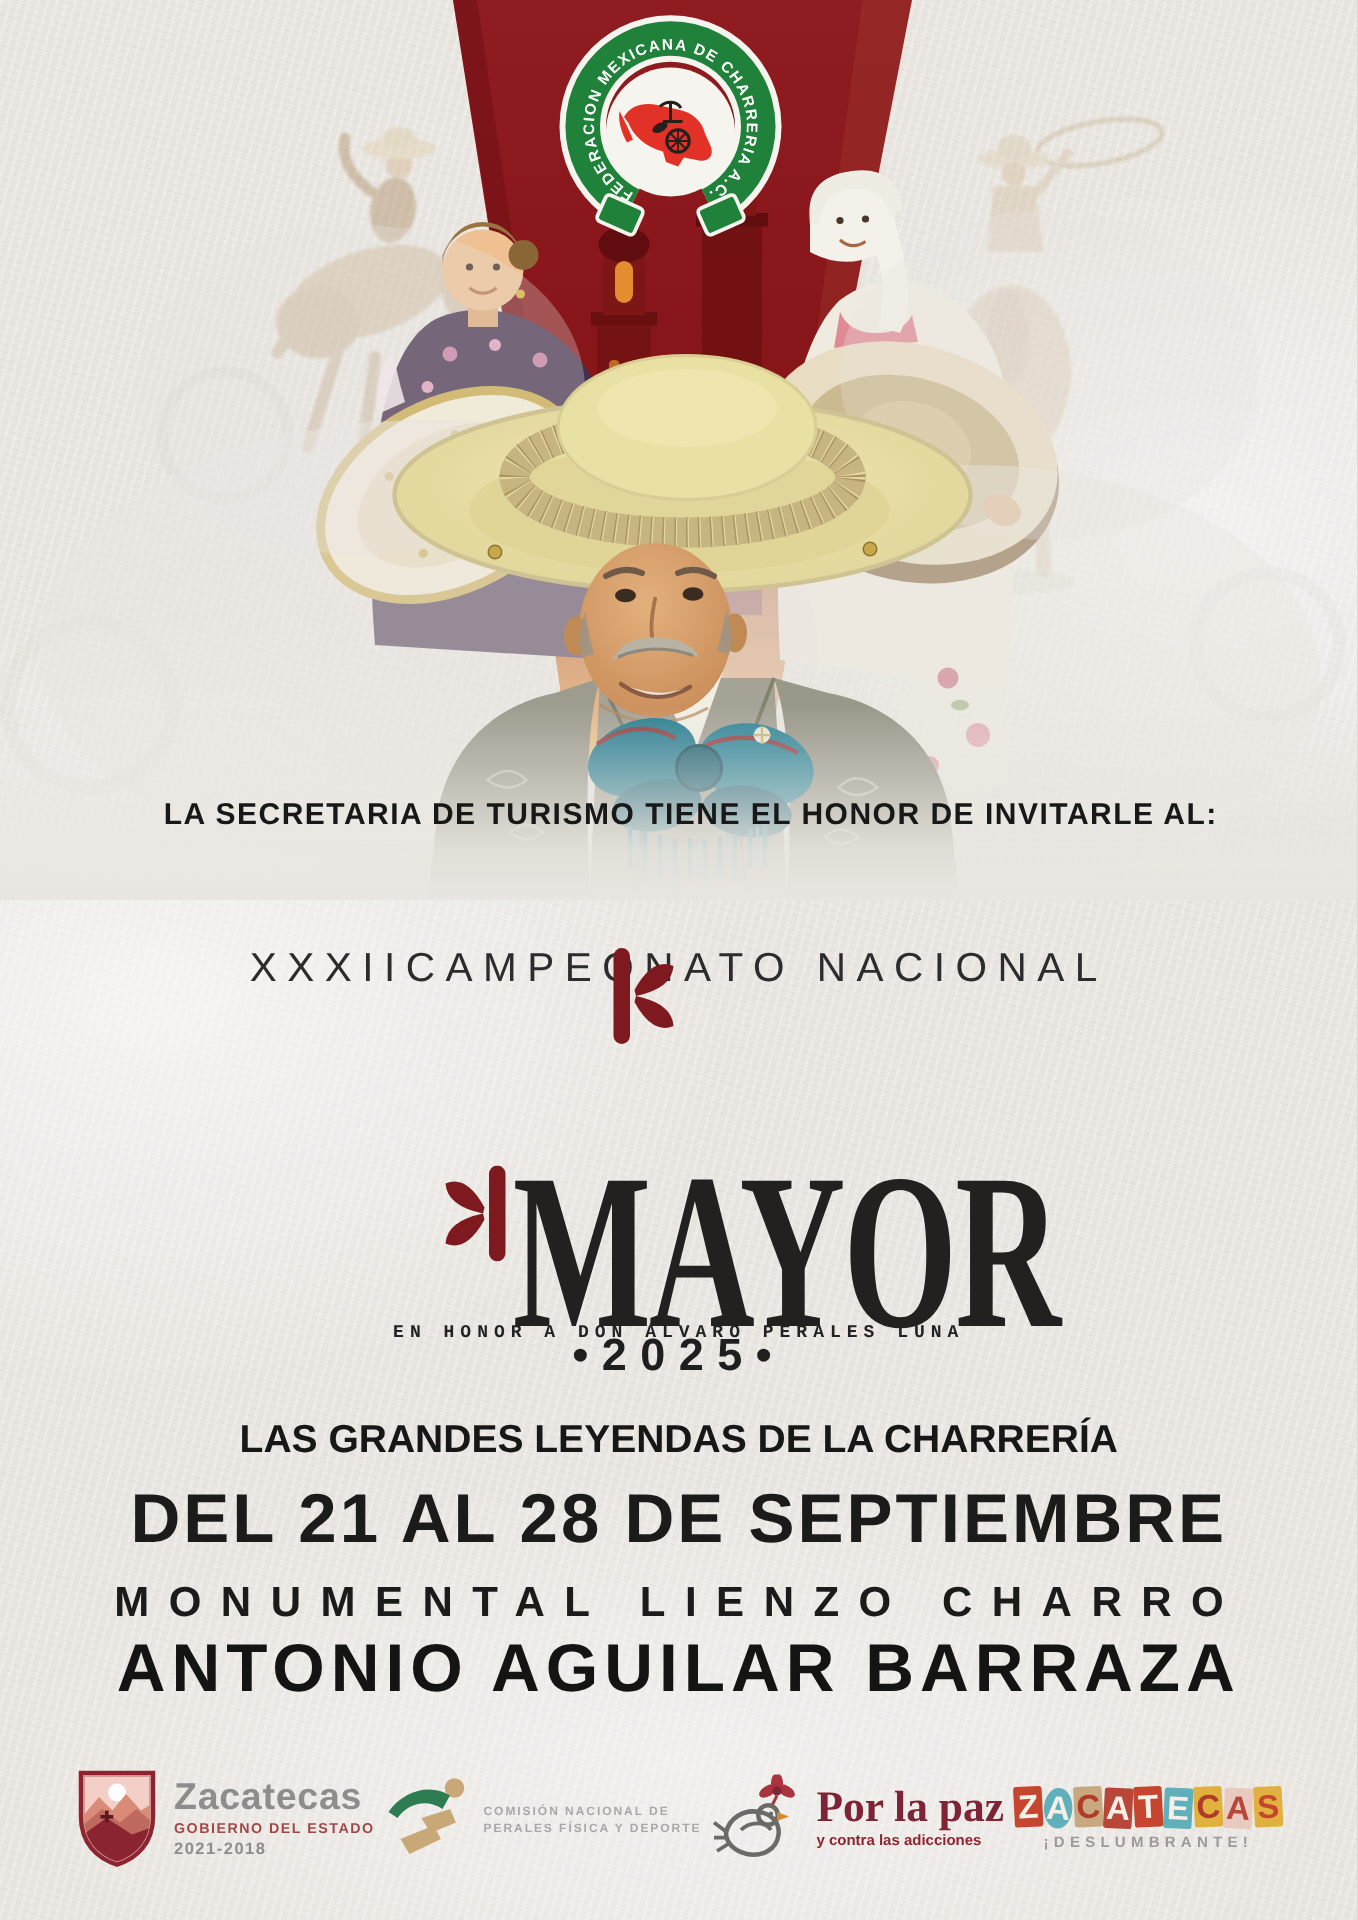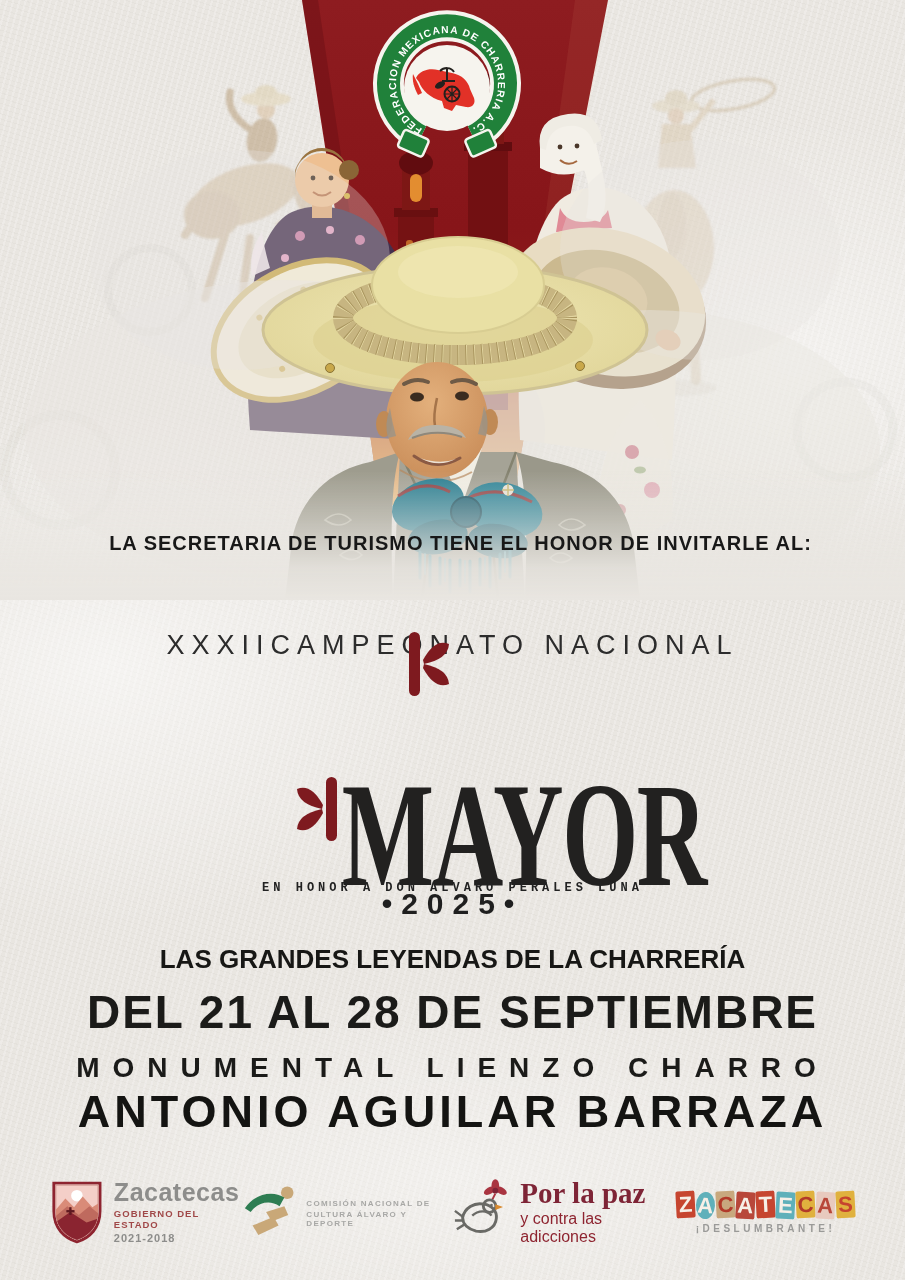--- a/index.html
+++ b/index.html
@@ -42,21 +42,21 @@
     padding:0 50px;display:flex;justify-content:space-between;align-items:center;z-index:5;
   }
   .logo-group{display:flex;gap:10px;}
   .lg-col{display:flex;flex-direction:column;justify-content:center;}
   .zac-name{font-size:25px;font-weight:bold;color:#8d8d8b;letter-spacing:.5px;line-height:1;}
   .zac-sub1{font-size:9.5px;font-weight:bold;color:#a04848;letter-spacing:1px;margin-top:3px;}
   .zac-sub2{font-size:11px;font-weight:bold;color:#8d8d8b;letter-spacing:1px;margin-top:2px;}
   .conade-name{font-family:"Liberation Serif",serif;font-size:31px;font-weight:bold;color:#8c8c8a;letter-spacing:5px;line-height:1;}
   .conade-sub{font-size:8px;font-weight:bold;color:#a8a8a6;letter-spacing:1.3px;margin-top:2px;}
   .paz-name{font-family:"Liberation Serif",serif;font-size:29px;font-weight:bold;color:#7e2436;line-height:1;}
-  .paz-sub{font-size:16px;font-weight:normal;color:#8e2430;margin-top:2px;}
+  .paz-sub{font-size:10px;font-weight:bold;color:#8e2430;margin-top:2px;}
   .zb{display:flex;flex-direction:column;align-items:center;}
   .zb-row{display:flex;gap:1px;}
   .zb-letter{
     width:19px;height:27px;display:flex;align-items:center;justify-content:center;
     font-weight:bold;font-size:22px;border-radius:2px;line-height:1;
   }
   .zb-letter:nth-child(odd){transform:rotate(-3deg);}
   .zb-letter:nth-child(even){transform:rotate(3deg) translateY(1px);}
   .zb-sub{font-size:10px;font-weight:bold;color:#9a9a98;letter-spacing:3.5px;margin-top:5px;}
 </style>
@@ -386,21 +386,21 @@
 
     <div class="logo-group">
       <svg width="56" height="62" viewBox="0 0 56 62">
         <circle cx="47" cy="11" r="6.5" fill="#c9a878"></circle>
         <path d="M3,27 C13,12 32,8 44,16 L39,25 C29,18 16,21 9,31 Z" fill="#2e7d52"></path>
         <path d="M25,31 L44,25 L48,34 L31,41 Z" fill="#c9a878"></path>
         <path d="M11,45 L33,36 L38,45 L17,55 Z" fill="#c9a878"></path>
       </svg>
       <div class="lg-col">
         <span class="conade-sub">COMISIÓN NACIONAL DE</span>
-        <span class="conade-sub">CULTURA ÁLVARO Y DEPORTE</span>
+        <span class="conade-sub">PERALES FÍSICA Y DEPORTE</span>
       </div>
     </div>
 
     <div class="logo-group">
       <svg width="60" height="58" viewBox="0 0 60 58">
         <g fill="#a93440">
           <ellipse cx="44" cy="6" rx="4" ry="7"></ellipse>
           <ellipse cx="50" cy="11" rx="6.5" ry="3.5" transform="rotate(30 50 11)"></ellipse>
           <ellipse cx="38" cy="11" rx="6.5" ry="3.5" transform="rotate(-30 38 11)"></ellipse>
           <circle cx="44" cy="11" r="3" fill="#7e2436"></circle>

